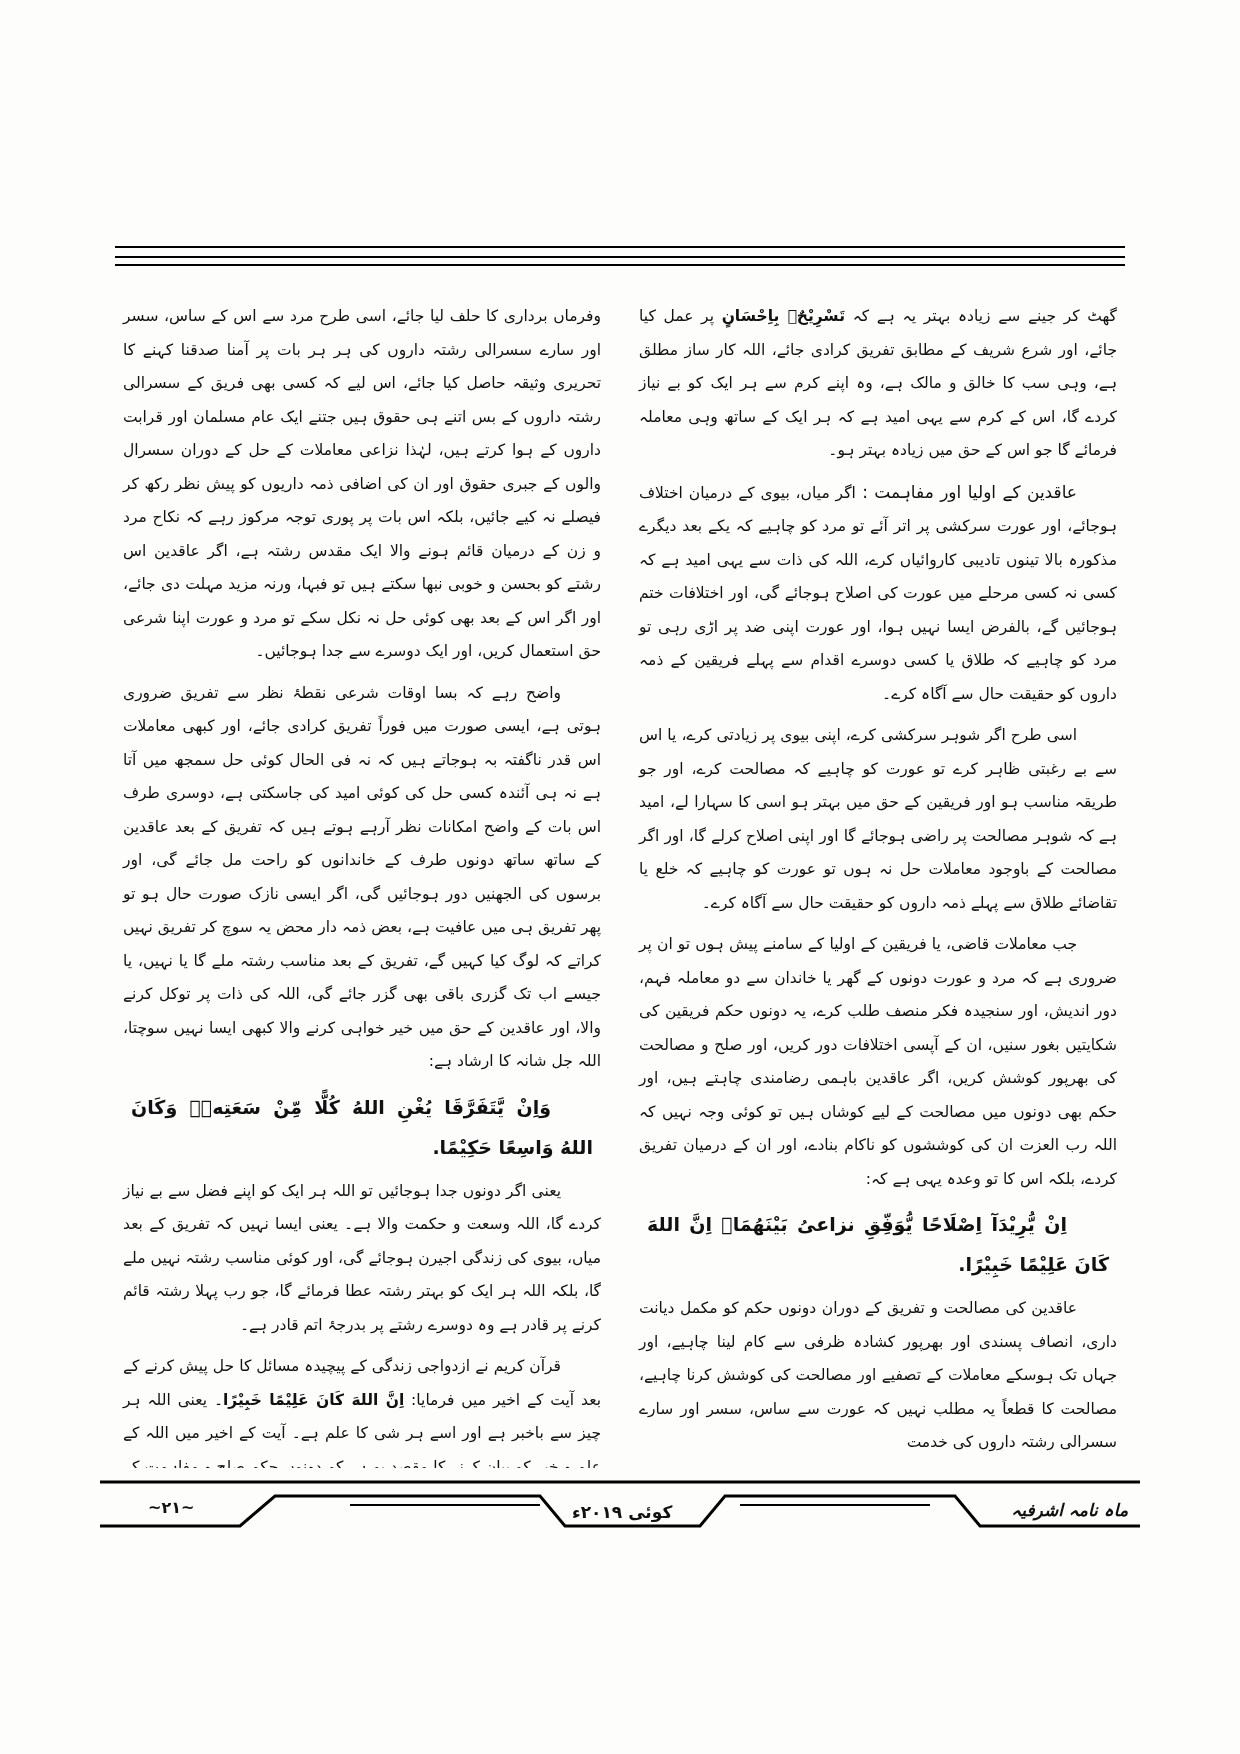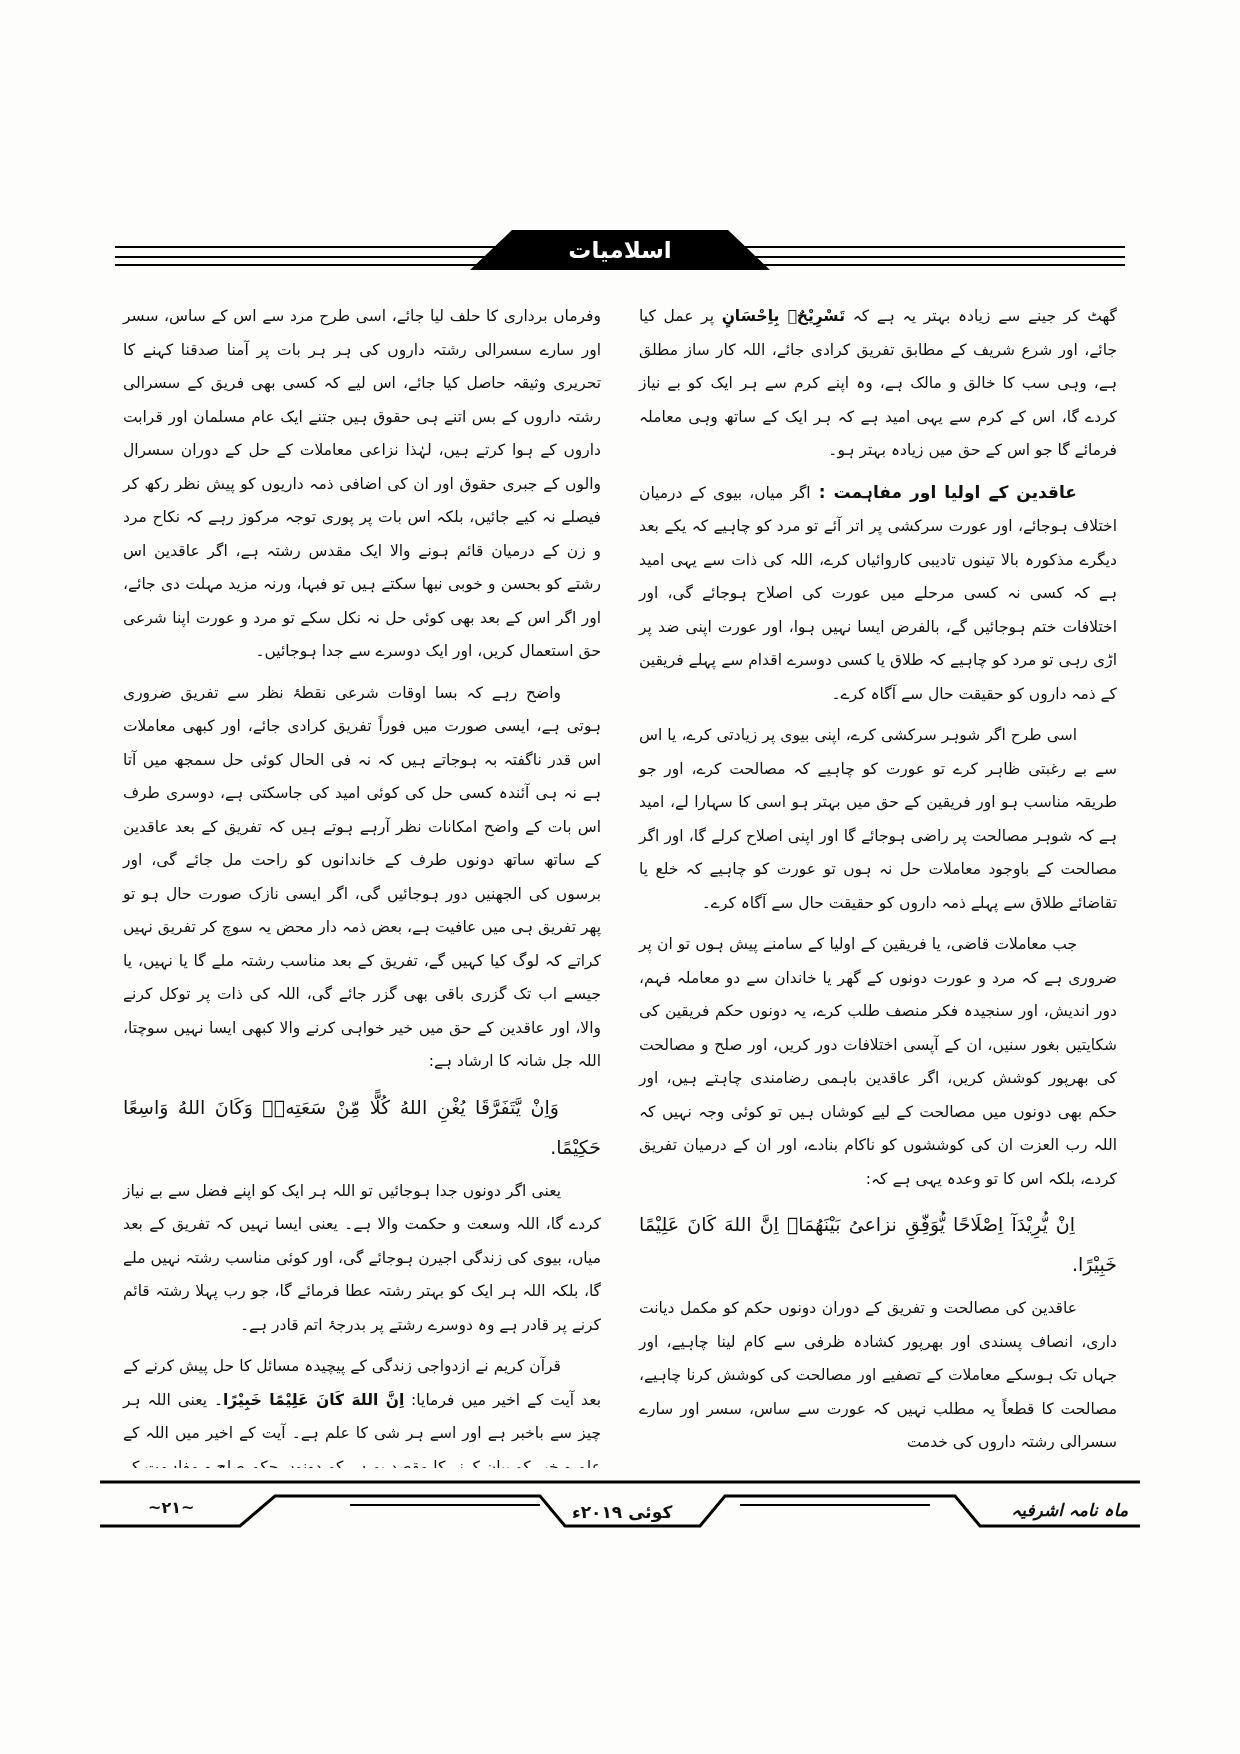--- a/index.html
+++ b/index.html
@@ -39,25 +39,25 @@
     width:1010px;height:1176px;
     display:flex;gap:22px;
   }
   .col{
     width:494px;height:1176px;overflow:hidden;
     font-size:15.5px;line-height:33.5px;
     text-align:justify;text-justify:inter-word;
   }
   .col p{margin:8px;}
   .col p.indent{text-indent:40px;}
-  .col p b.lead{font-weight:bold;font-size:17px;letter-spacing:1px;}
+  .col p b.lead{font-weight:normal;font-size:17px;letter-spacing:1px;}
   .col p .ar{font-weight:bold;}
   .col p.verse{
-    font-weight:normal;font-size:19px;line-height:40px;
-    text-indent:42px;margin:2px 8px;
+    font-weight:bold;font-size:19px;line-height:40px;
+    text-indent:42px;margin:2px 16px;
   }
   
   .footer{
     position:absolute;top:1478px;right:100px;
     width:1040px;height:56px;
   }
   .footer svg{position:absolute;top:0;left:0;}
   .footer .lbl{
     position:absolute;font-size:17px;font-weight:bold;white-space:nowrap;
   }
@@ -67,23 +67,20 @@
 </style>
 </head>
 <body>
 
 <div class="page">
 
   <div class="banner">
     <div class="rule r1"></div>
     <div class="rule r2"></div>
     <div class="rule r3"></div>
-    <div class="plate">
-      <span>اسلامیات</span>
-    </div>
   </div>
 
   <div class="columns">
 
     <div class="col">
       <p><span>گھٹ کر جینے سے زیادہ بہتر یہ ہے کہ </span><span class="ar">تَسْرِيْحٌۢ بِاِحْسَانٍ</span><span> پر عمل کیا جائے، اور شرع شریف کے مطابق تفریق کرادی جائے، اللہ کار ساز مطلق ہے، وہی سب کا خالق و مالک ہے، وہ اپنے کرم سے ہر ایک کو بے نیاز کردے گا، اس کے کرم سے یہی امید ہے کہ ہر ایک کے ساتھ وہی معاملہ فرمائے گا جو اس کے حق میں زیادہ بہتر ہو۔</span></p>
       <p class="indent"><b class="lead">عاقدین کے اولیا اور مفاہمت : </b><span>اگر میاں، بیوی کے درمیان اختلاف ہوجائے، اور عورت سرکشی پر اتر آئے تو مرد کو چاہیے کہ یکے بعد دیگرے مذکورہ بالا تینوں تادیبی کاروائیاں کرے، اللہ کی ذات سے یہی امید ہے کہ کسی نہ کسی مرحلے میں عورت کی اصلاح ہوجائے گی، اور اختلافات ختم ہوجائیں گے، بالفرض ایسا نہیں ہوا، اور عورت اپنی ضد پر اڑی رہی تو مرد کو چاہیے کہ طلاق یا کسی دوسرے اقدام سے پہلے فریقین کے ذمہ داروں کو حقیقت حال سے آگاہ کرے۔</span></p>
       <p class="indent"><span>اسی طرح اگر شوہر سرکشی کرے، اپنی بیوی پر زیادتی کرے، یا اس سے بے رغبتی ظاہر کرے تو عورت کو چاہیے کہ مصالحت کرے، اور جو طریقہ مناسب ہو اور فریقین کے حق میں بہتر ہو اسی کا سہارا لے، امید ہے کہ شوہر مصالحت پر راضی ہوجائے گا اور اپنی اصلاح کرلے گا، اور اگر مصالحت کے باوجود معاملات حل نہ ہوں تو عورت کو چاہیے کہ خلع یا تقاضائے طلاق سے پہلے ذمہ داروں کو حقیقت حال سے آگاہ کرے۔</span></p>
       <p class="indent"><span>جب معاملات قاضی، یا فریقین کے اولیا کے سامنے پیش ہوں تو ان پر ضروری ہے کہ مرد و عورت دونوں کے گھر یا خاندان سے دو معاملہ فہم، دور اندیش، اور سنجیدہ فکر منصف طلب کرے، یہ دونوں حکم فریقین کی شکایتیں بغور سنیں، ان کے آپسی اختلافات دور کریں، اور صلح و مصالحت کی بھرپور کوشش کریں، اگر عاقدین باہمی رضامندی چاہتے ہیں، اور حکم بھی دونوں میں مصالحت کے لیے کوشاں ہیں تو کوئی وجہ نہیں کہ اللہ رب العزت ان کی کوششوں کو ناکام بنادے، اور ان کے درمیان تفریق کردے، بلکہ اس کا تو وعدہ یہی ہے کہ:</span></p>
       <p class="verse"><span>اِنْ يُّرِيْدَآ اِصْلَاحًا يُّوَفِّقِ نزاعیُ بَيْنَهُمَاۗ اِنَّ اللهَ كَانَ عَلِيْمًا خَبِيْرًا.</span></p>

